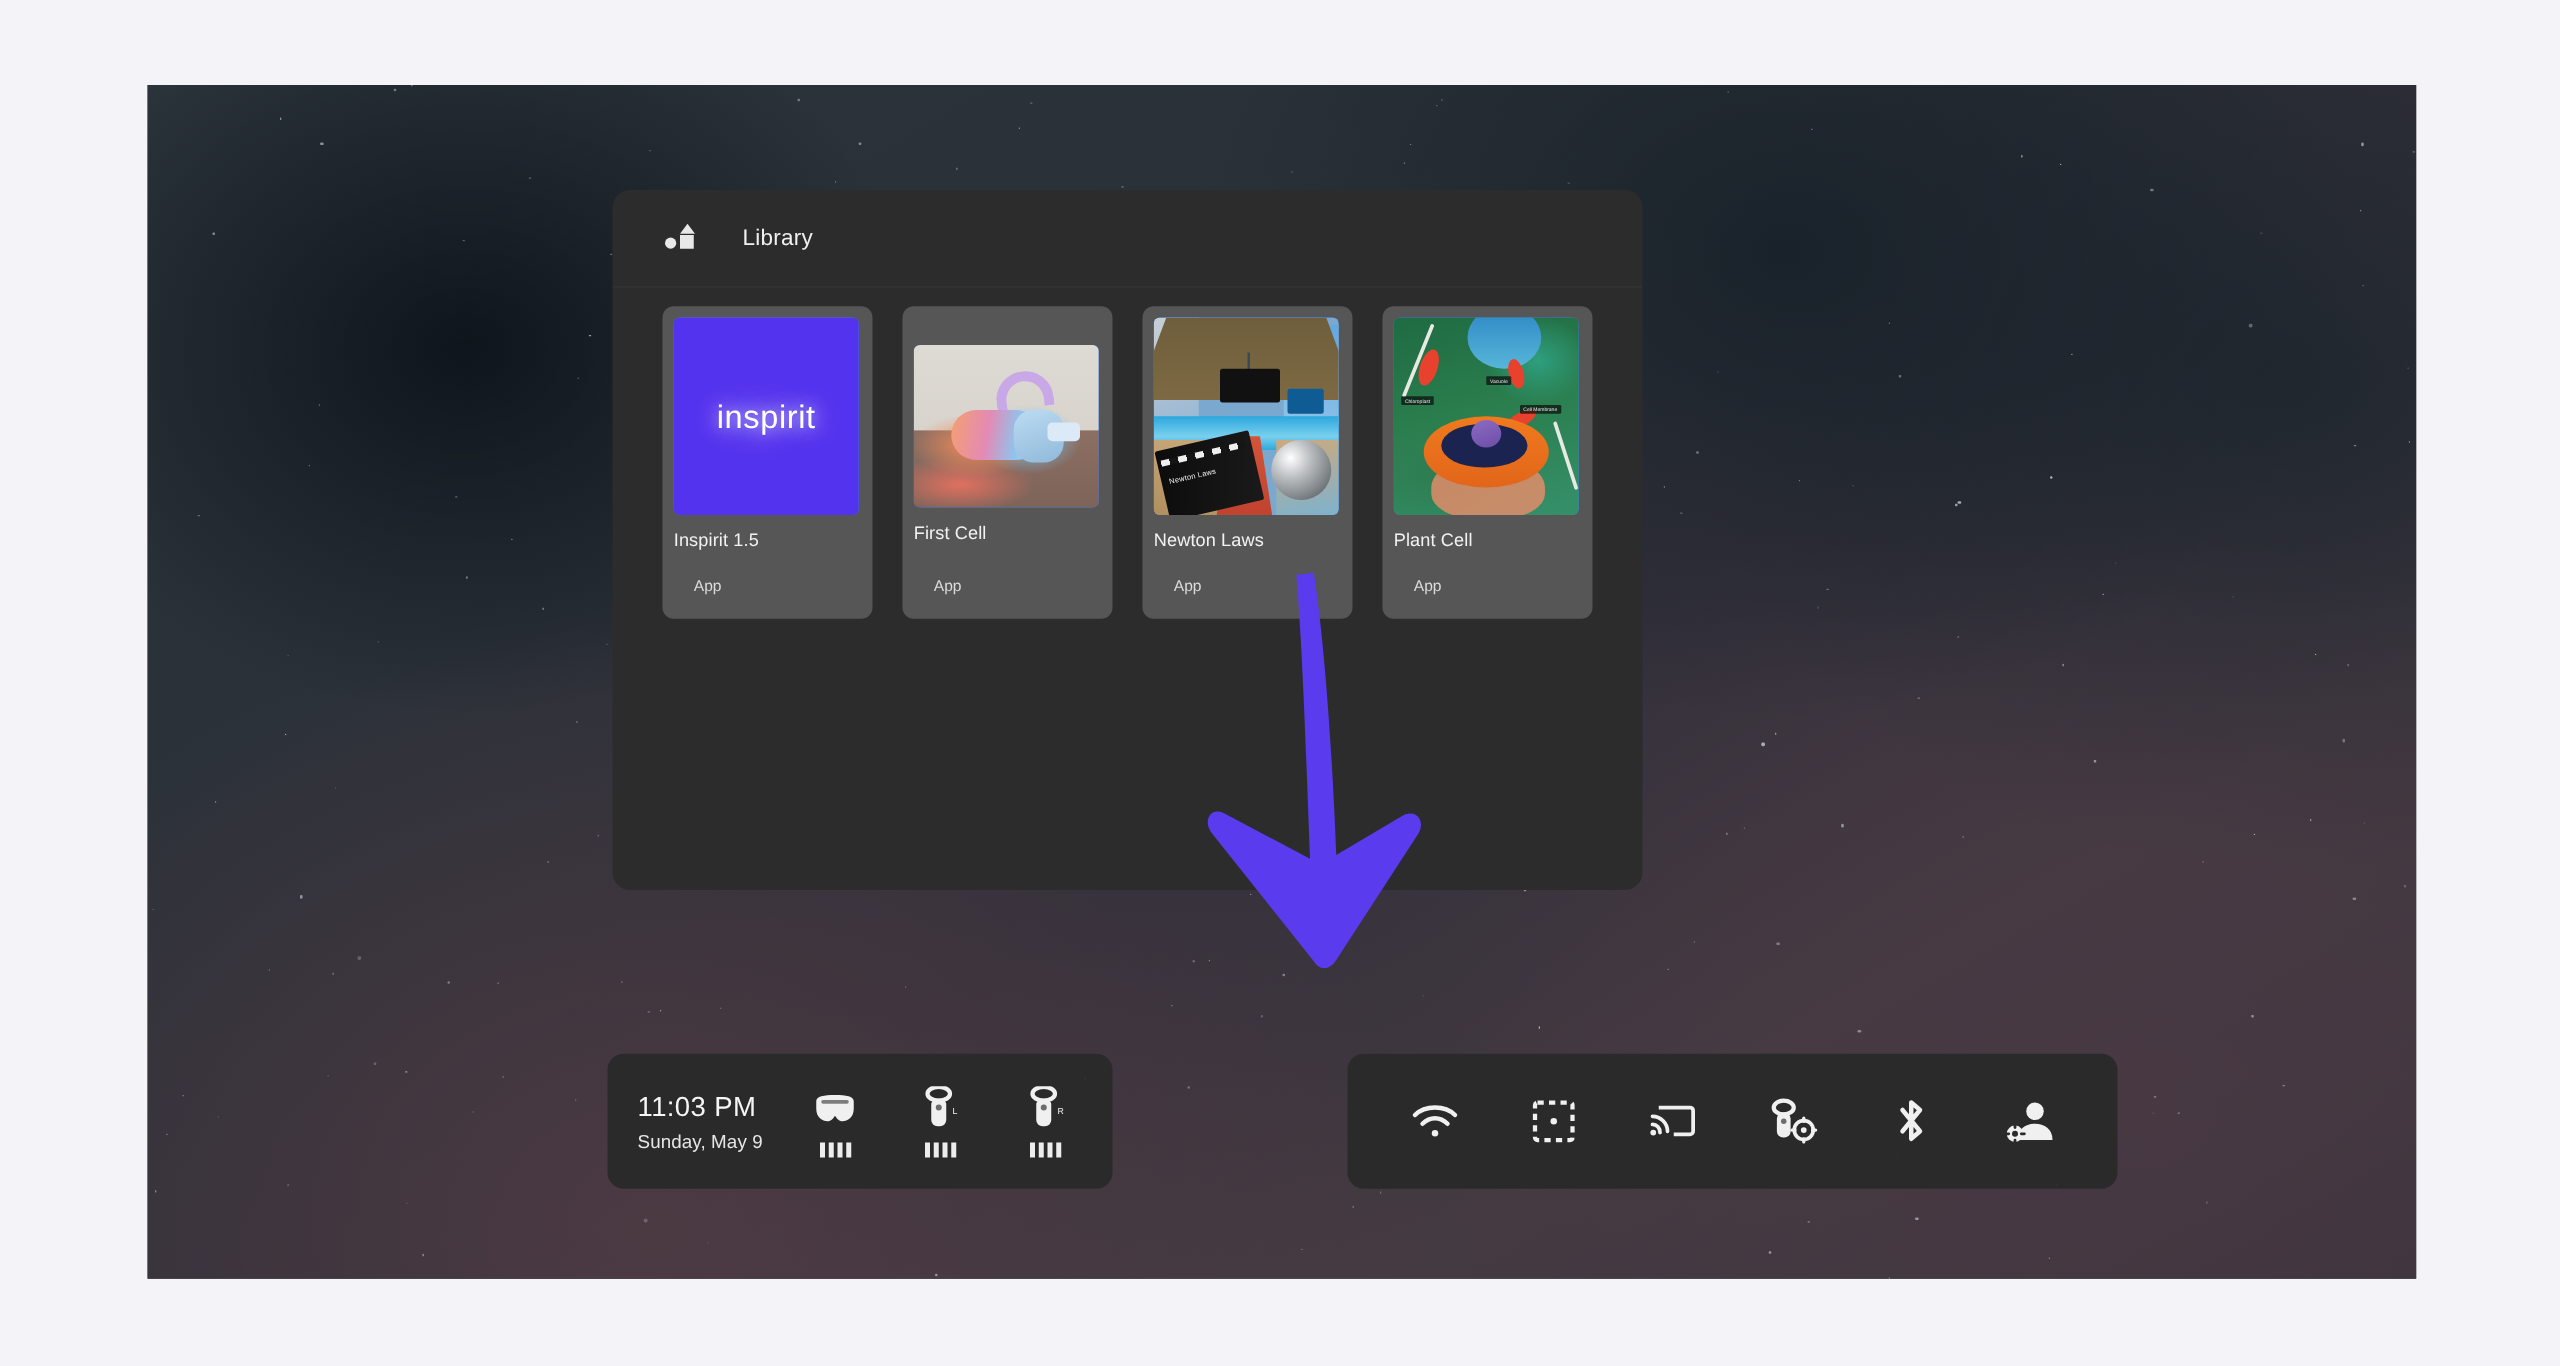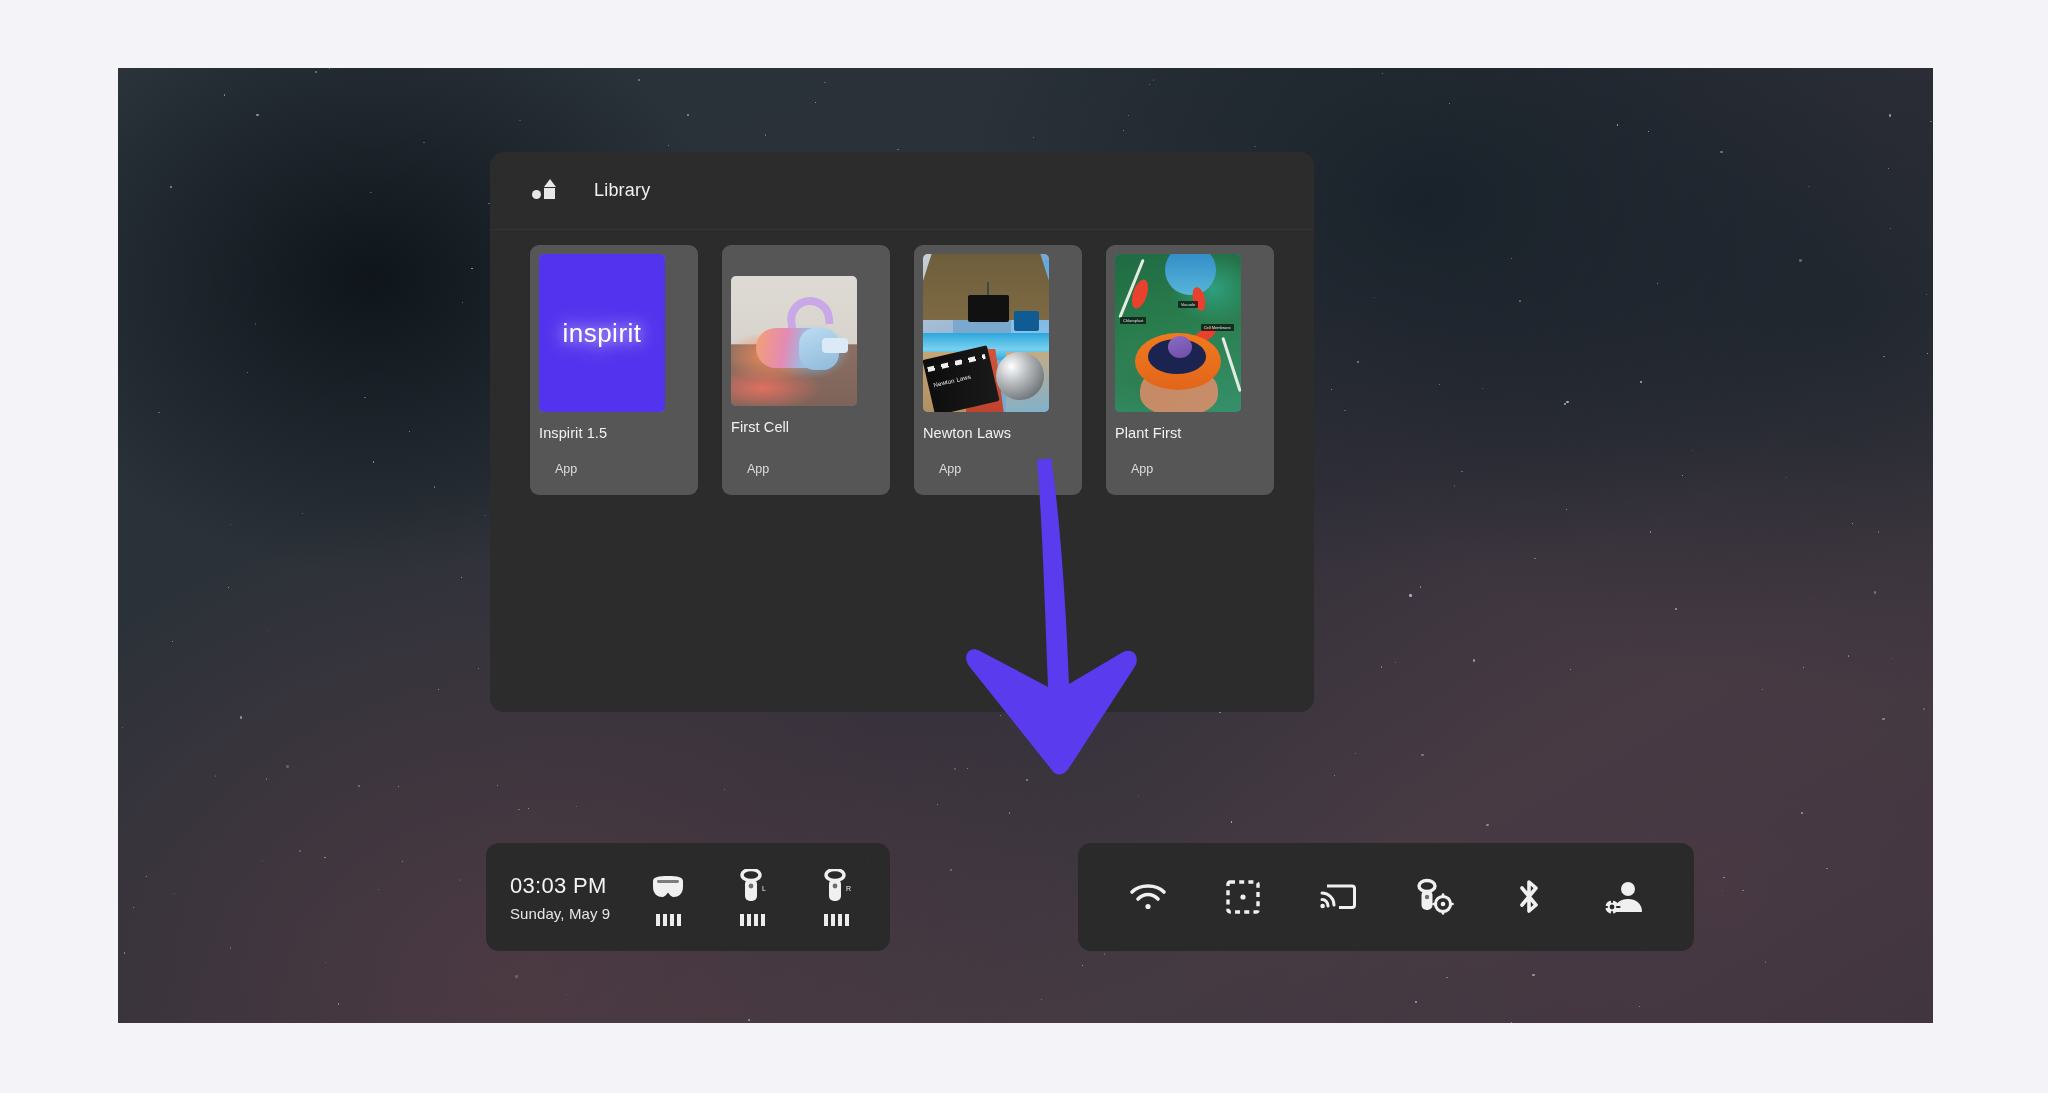--- a/index.html
+++ b/index.html
@@ -62,21 +62,21 @@
     height:482px;
   }
   .app-card {
     width:168px; height:250px;
     background:#565656;
     border-radius:9px;
     padding:9px 9px 0 9px;
     display:flex; flex-direction:column;
     position:relative;
   }
-  .thumb { width:126px; height:158px; border-radius:5px; overflow:hidden; position:relative; background:#3b82f6; }
+  .thumb { width:148px; height:158px; border-radius:5px; overflow:hidden; position:relative; background:#3b82f6; }
   .thumb.wide { height:130px; margin-top:22px; }
   .app-title { color:#f2f2f2; font-size:14.5px; margin-top:13px; letter-spacing:.1px; white-space:nowrap; }
   .app-type  { color:#dcdcdc; font-size:12.5px; position:absolute; left:25px; bottom:19px; }
 
   
   .art-inspirit {
     position:absolute; inset:0;
     background:#5433ee;
     display:flex; align-items:center; justify-content:center;
   }
@@ -536,31 +536,31 @@
               <div class="pc-red3"></div>
             <div class="pc-body"></div>
             <div class="pc-nucleus"></div>
               <div class="pc-inner"></div>
               <div class="pc-nucleolus"></div>
             <div class="pc-label" style="left:50%;top:30%;">Vacuole</div>
             <div class="pc-label" style="left:4%;top:40%;">Chloroplast</div>
             <div class="pc-label" style="left:68%;top:44%;">Cell Membrane</div>
           </div>
         </div>
-        <div class="app-title">Plant First</div>
+        <div class="app-title">Plant Cell</div>
         <div class="app-type">App</div>
       </div>
 
 
     </div>
   </div>
 
   <div id="status-bar">
     <div id="clock-block">
-      <div id="clock-time">03:03 PM</div>
+      <div id="clock-time">11:03 PM</div>
       <div id="clock-date">Sunday, May 9</div>
     </div>
 
     <div class="device">
       <div class="device-icon">
         <svg width="40" height="24" viewBox="0 0 40 24">
           <path d="M5 6 C5 2 11 1 20 1 C29 1 35 2 35 6 L35 12 C35 19 30 22 26 22 C23 22 21.5 19.5 20 17.5
                    C18.5 19.5 17 22 14 22 C10 22 5 19 5 12 Z" fill="#f0f0f0"></path>
           <rect x="9" y="5" width="22" height="3" rx="1.4" fill="#7d7d7d"></rect>
         </svg>

